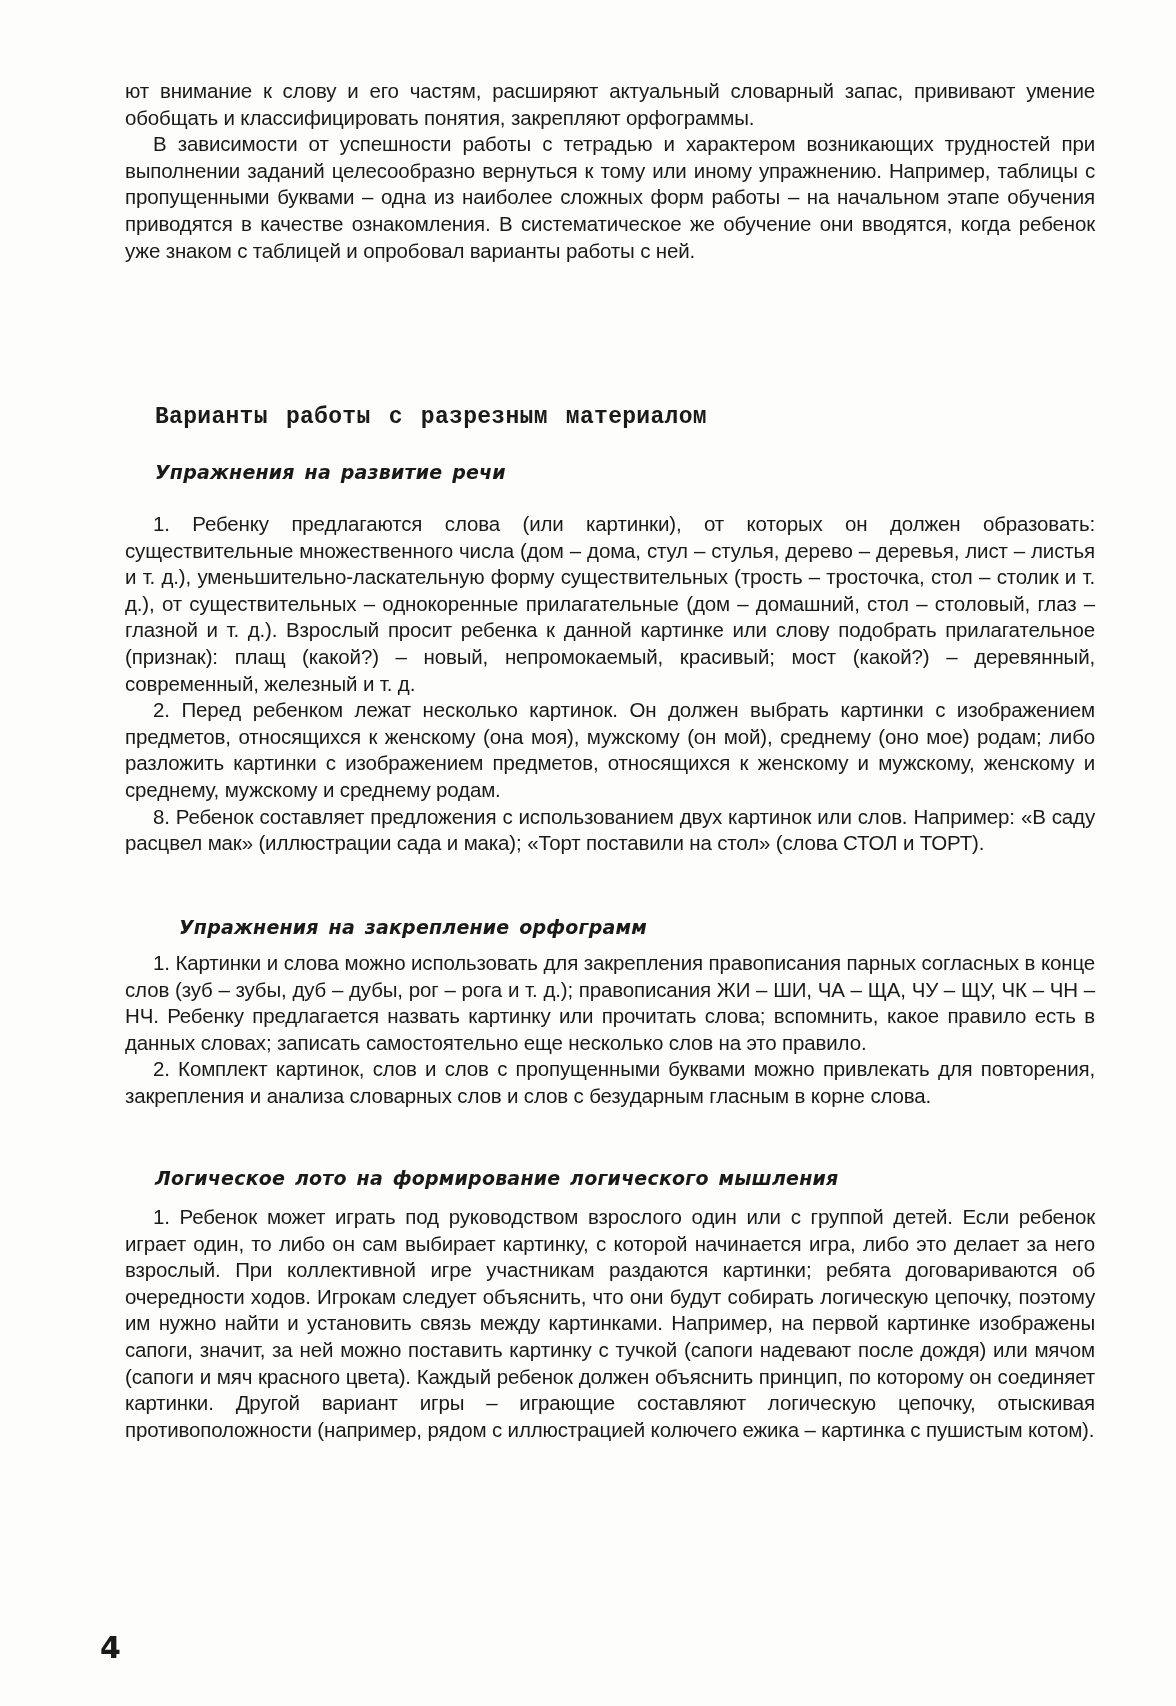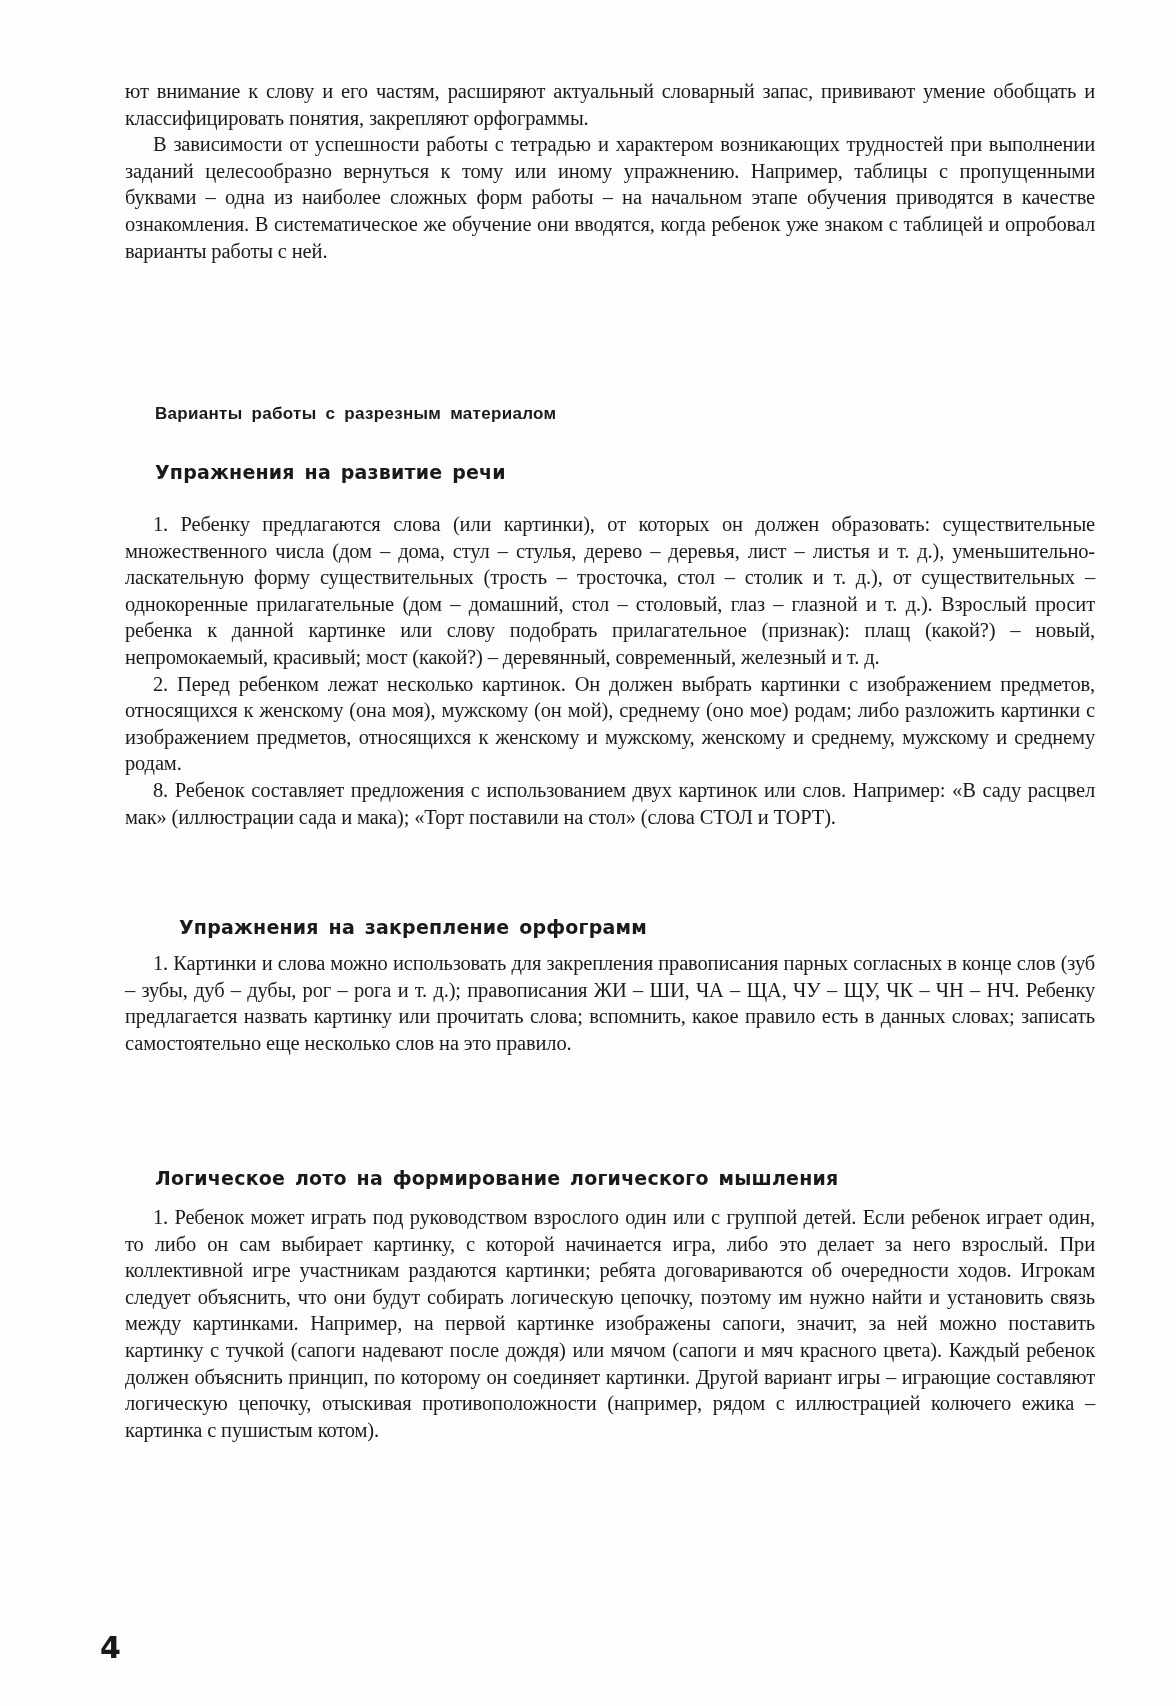--- a/index.html
+++ b/index.html
@@ -9,48 +9,49 @@
       position: relative;
       overflow: hidden;
       color: #1a1a1a;
     }
     .page {
       position: absolute;
       left: 125px; top: 78px;
       width: 970px;
     }
     .p {
-      font-family: Liberation Serif, serif;
+      font-family: Liberation Sans, sans-serif;
       font-size: 20.5px;
       line-height: 26.6px;
       text-align: justify;
       text-indent: 28px;
       margin: 0;
       letter-spacing: -0.15px;
     }
     .p.noindent { text-indent: 0; }
     .h1 {
-      font-family: Liberation Sans, sans-serif;
+      font-family: Liberation Mono, monospace;
       font-weight: bold;
-      font-size: 17px;
+      font-size: 23px;
       margin: 0;
       position: absolute;
       left: 30px;
       letter-spacing: 0.3px;
       word-spacing: 4px;
     }
     .h2 {
       font-family: "DejaVu Sans", "Liberation Sans", sans-serif;
       font-weight: bold;
       font-size: 19px;
       margin: 0;
       position: absolute;
       left: 30px;
       letter-spacing: 0.2px;
       word-spacing: 3px;
+      font-style: italic;
     }
     .block { position: absolute; left: 0; width: 970px; }
     .page-number {
       position: absolute;
       left: 100px; top: 1630px;
       font-family: "DejaVu Sans", "Liberation Sans", sans-serif;
       font-weight: bold;
       font-size: 30px;
     }
   </style>
@@ -69,20 +70,21 @@
   <h2 class="h2" style="top:383px;">Упражнения на развитие речи</h2>
   <div class="block" style="top:433px;">
     <p class="p">1. Ребенку предлагаются слова (или картинки), от которых он должен образовать: существительные множественного числа (дом – дома, стул – стулья, дерево – деревья, лист – листья и т. д.), уменьшительно-ласкательную форму существительных (трость – тросточка, стол – столик и т. д.), от существительных – однокоренные прилагательные (дом – домашний, стол – столовый, глаз – глазной и т. д.). Взрослый просит ребенка к данной картинке или слову подобрать прилагательное (признак): плащ (какой?) – новый, непромокаемый, красивый; мост (какой?) – деревянный, современный, железный и т. д.</p>
     <p class="p">2. Перед ребенком лежат несколько картинок. Он должен выбрать картинки с изображением предметов, относящихся к женскому (она моя), мужскому (он мой), среднему (оно мое) родам; либо разложить картинки с изображением предметов, относящихся к женскому и мужскому, женскому и среднему, мужскому и среднему родам.</p>
     <p class="p">8. Ребенок составляет предложения с использованием двух картинок или слов. Например: «В саду расцвел мак» (иллюстрации сада и мака); «Торт поставили на стол» (слова СТОЛ и ТОРТ).</p>
   </div>
 
   <h2 class="h2" style="top:838px;margin-left:24px;">Упражнения на закрепление орфограмм</h2>
   <div class="block" style="top:872px;">
     <p class="p">1. Картинки и слова можно использовать для закрепления правописания парных согласных в конце слов (зуб – зубы, дуб – дубы, рог – рога и т. д.); правописания ЖИ – ШИ, ЧА – ЩА, ЧУ – ЩУ, ЧК – ЧН – НЧ. Ребенку предлагается назвать картинку или прочитать слова; вспомнить, какое правило есть в данных словах; записать самостоятельно еще несколько слов на это правило.</p>
+    <p class="p">2. Комплект картинок, слов и слов с пропущенными буквами можно привлекать для повторения, закрепления и анализа словарных слов и слов с безударным гласным в корне слова.</p>
   </div>
 
   <h2 class="h2" style="top:1089px;">Логическое лото на формирование логического мышления</h2>
   <div class="block" style="top:1126px;">
     <p class="p">1. Ребенок может играть под руководством взрослого один или с группой детей. Если ребенок играет один, то либо он сам выбирает картинку, с которой начинается игра, либо это делает за него взрослый. При коллективной игре участникам раздаются картинки; ребята договариваются об очередности ходов. Игрокам следует объяснить, что они будут собирать логическую цепочку, поэтому им нужно найти и установить связь между картинками. Например, на первой картинке изображены сапоги, значит, за ней можно поставить картинку с тучкой (сапоги надевают после дождя) или мячом (сапоги и мяч красного цвета). Каждый ребенок должен объяснить принцип, по которому он соединяет картинки. Другой вариант игры – играющие составляют логическую цепочку, отыскивая противоположности (например, рядом с иллюстрацией колючего ежика – картинка с пушистым котом).</p>
   </div>
 
 </div>
 
 <div class="page-number">4</div>

